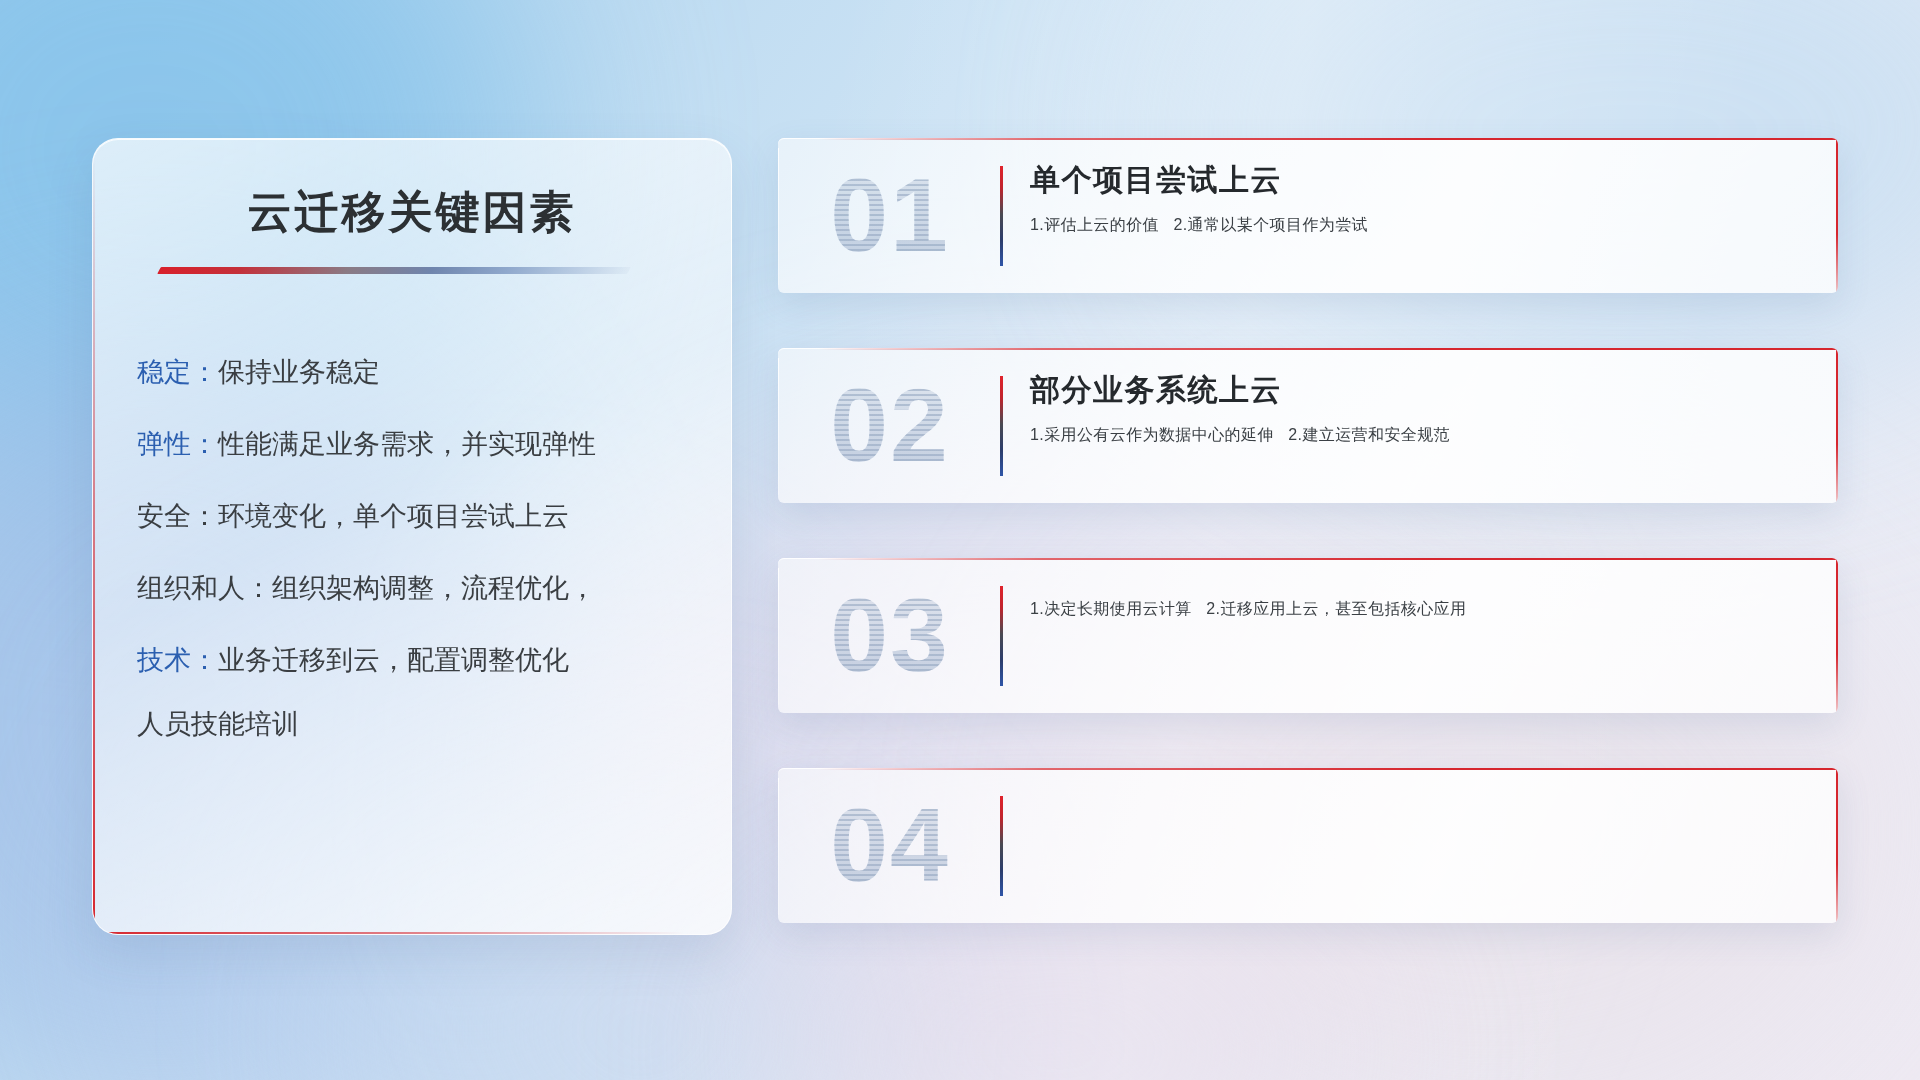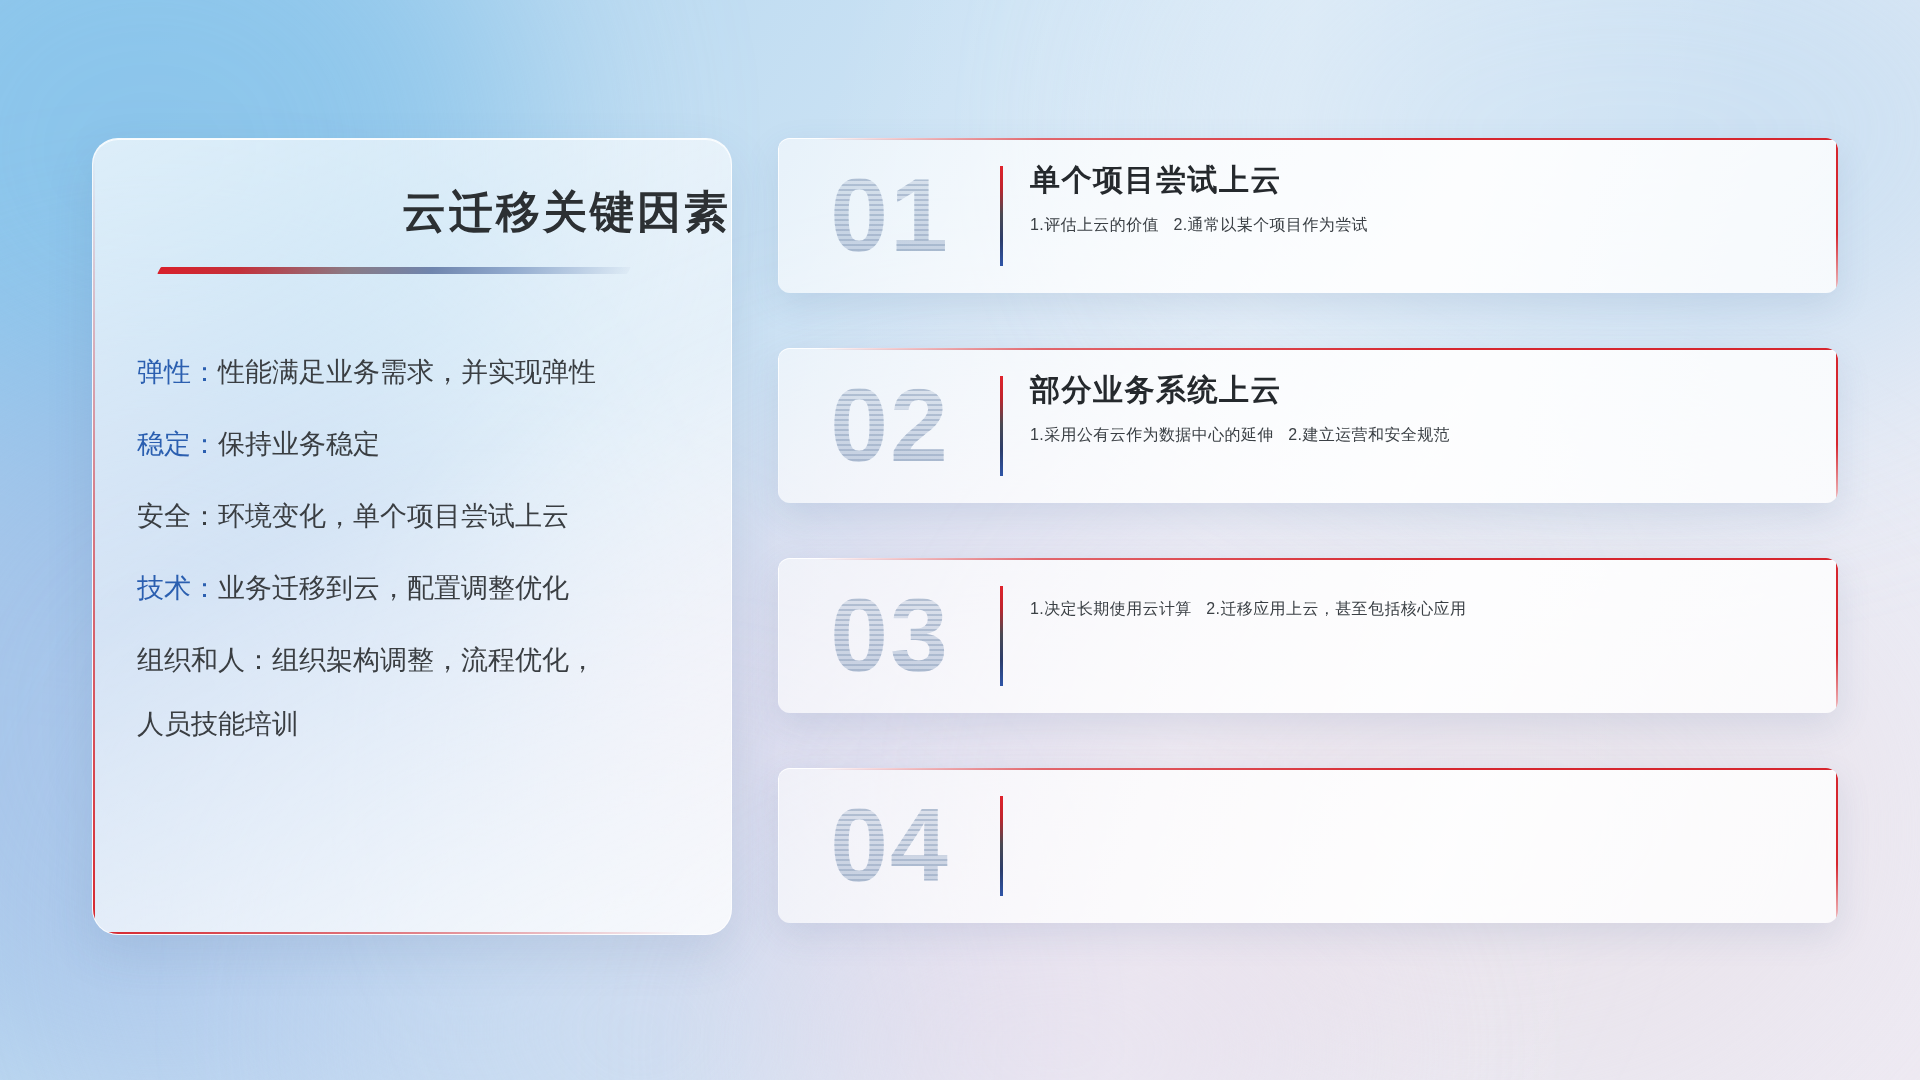--- a/index.html
+++ b/index.html
@@ -37,21 +37,21 @@
   .left-card::before{ 
     content:"";position:absolute;left:0;top:14px;bottom:0;width:2px;
     background:linear-gradient(180deg,rgba(214,38,46,0) 0%,rgba(214,38,46,.55) 45%,#d6262e 100%);
   }
   .left-card::after{
     content:"";position:absolute;left:0;right:46px;bottom:0;height:2px;
     background:linear-gradient(90deg,#d6262e 0%,rgba(214,38,46,.55) 55%,rgba(214,38,46,0) 100%);
   }
   .lc-inner{position:relative;height:100%;}
   .lc-title{
-    position:absolute;left:0;right:0;top:44px;text-align:right;
+    position:absolute;left:0;right:0;top:44px;text-align:center;
     font-size:44px;font-weight:700;color:#2c3033;letter-spacing:3px;
   }
   .lc-rule{
     position:absolute;left:66px;top:128px;width:470px;height:7px;
     background:linear-gradient(90deg,#d8202b 0%,#c4303a 17%,#8a7a84 40%,#6f85ad 58%,#8fa8cc 74%,rgba(190,205,225,.15) 100%);
     transform:skewX(-28deg);
     border-radius:1px;
   }
   .lc-list{position:absolute;left:44px;right:26px;top:220px;}
   .lc-item{
@@ -60,21 +60,21 @@
   .lc-item .k{font-weight:400;}
   .lc-item.blue .k{color:#2b5fb0;}
   .lc-item.dark .k{color:#3a3e42;}
   .lc-item .v{color:#3a3e42;}
   .lc-item.cont{margin-top:-8px;}
 
   
   .right-col{position:absolute;left:778px;top:138px;width:1060px;}
   .step-card{
     position:relative;height:155px;margin-bottom:55px;
-    border-radius:12px;
+    border-radius:6px;
     background:linear-gradient(118deg,rgba(255,255,255,.58) 0%,rgba(255,255,255,.80) 34%,rgba(255,255,255,.93) 62%,rgba(255,255,255,.80) 100%);
     box-shadow:0 12px 34px rgba(70,100,150,.13), inset 0 1px 0 rgba(255,255,255,.9);
     overflow:hidden;
   }
   .step-card .edge-top{
     position:absolute;top:0;left:40px;right:0;height:2px;
     background:linear-gradient(90deg,rgba(214,38,46,0) 0%,rgba(214,38,46,.70) 22%,#d6262e 60%,#d6262e 100%);
   }
   .step-card .edge-right{
     position:absolute;top:0;right:0;width:2px;height:100%;
@@ -127,33 +127,33 @@
   <div class="blob blob-8"></div>
   <div class="bg-sheen"></div>
 </div>
 
 <div class="left-card">
   <div class="lc-inner">
     <div class="lc-title">云迁移关键因素</div>
     <div class="lc-rule"></div>
     <div class="lc-list">
       <div class="lc-item blue">
+        <span class="k">稳定：</span><span class="v">保持业务稳定</span>
+      </div>
+      <div class="lc-item blue">
         <span class="k">弹性：</span><span class="v">性能满足业务需求，并实现弹性</span>
-      </div>
-      <div class="lc-item blue">
-        <span class="k">稳定：</span><span class="v">保持业务稳定</span>
       </div>
       <div class="lc-item dark">
         <span class="k">安全：</span><span class="v">环境变化，单个项目尝试上云</span>
       </div>
+      <div class="lc-item dark">
+        <span class="k">组织和人：</span><span class="v">组织架构调整，流程优化，</span>
+      </div>
       <div class="lc-item blue">
         <span class="k">技术：</span><span class="v">业务迁移到云，配置调整优化</span>
-      </div>
-      <div class="lc-item dark">
-        <span class="k">组织和人：</span><span class="v">组织架构调整，流程优化，</span>
       </div>
       <div class="lc-item dark cont">
         <span class="k"></span><span class="v">人员技能培训</span>
       </div>
     </div>
   </div>
 </div>
 
 <div class="right-col">
 

